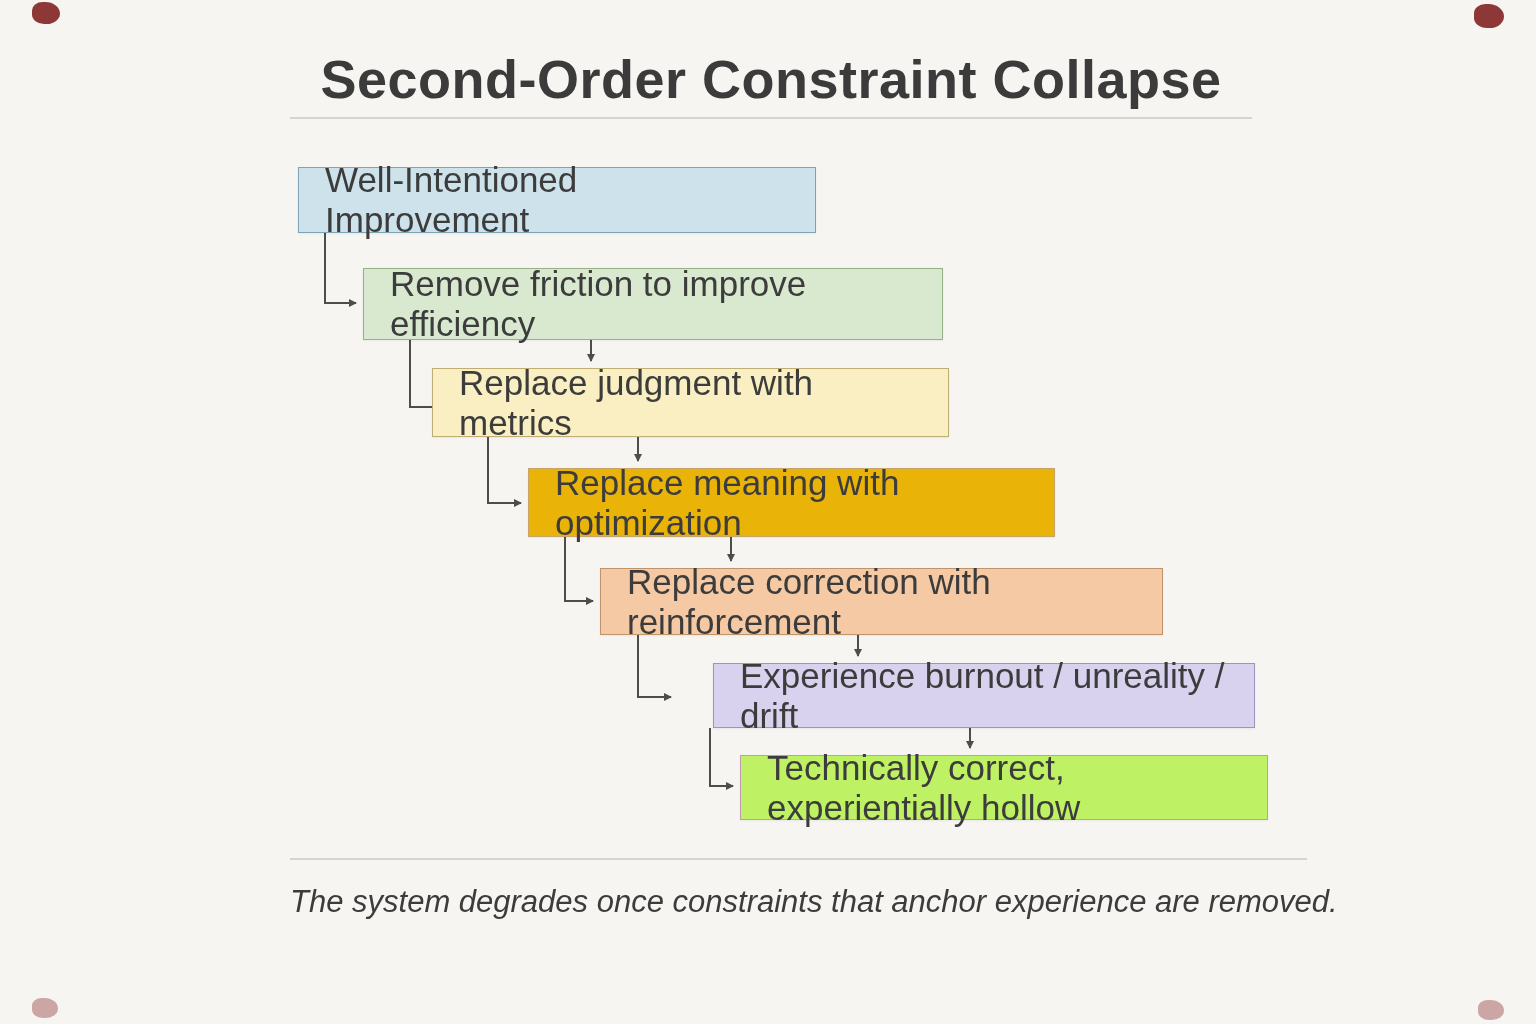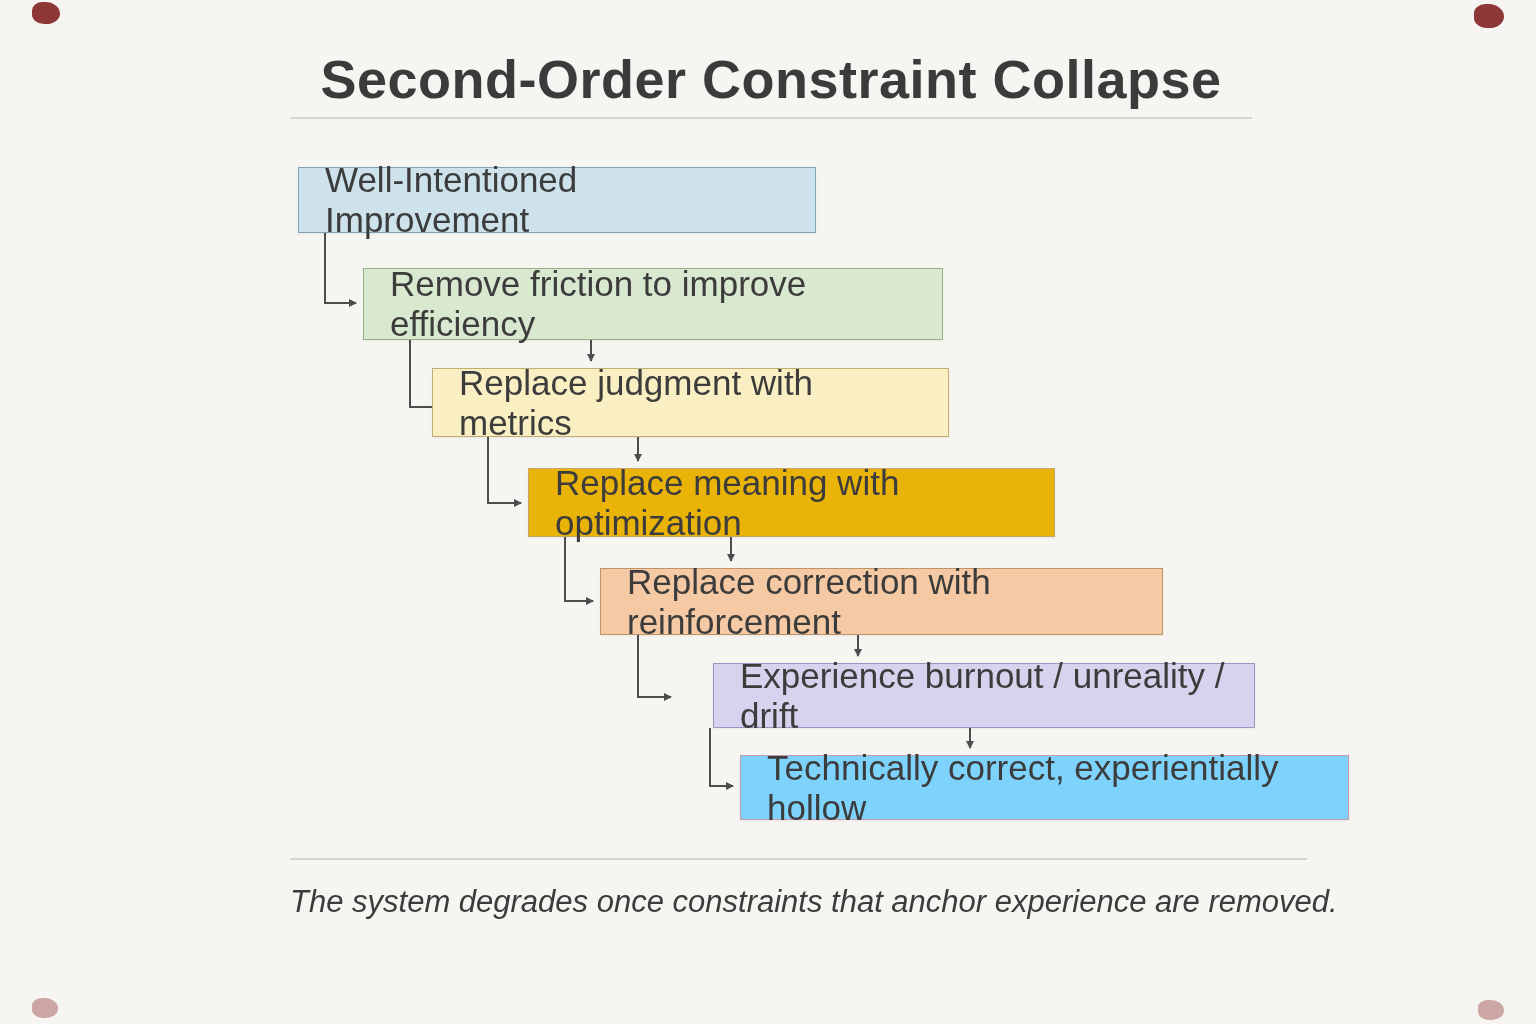--- a/index.html
+++ b/index.html
@@ -95,21 +95,21 @@
 </div>
 <div class="step-box" style="left: 528px; top: 468px; width: 527px; height: 69px; background: #eab308; border-color: rgb(199, 164, 103);">
   <span>Replace meaning with optimization</span>
 </div>
 <div class="step-box" style="left: 600px; top: 568px; width: 563px; height: 67px; background: rgb(245, 201, 163); border-color: rgb(191, 148, 104);">
   <span>Replace correction with reinforcement</span>
 </div>
 <div class="step-box" style="left: 678px; top: 663px; width: 542px; height: 65px; background: rgb(216, 210, 238); border-color: rgb(156, 147, 194); margin-left: 35px;">
   <span>Experience burnout / unreality / drift</span>
 </div>
-<div class="step-box" style="left: 740px; top: 755px; width: 609px; height: 65px; background: #7dd3fc; border-color: rgb(196, 154, 178);">
+<div class="step-box" style="left: 740px; top: 755px; width: 528px; height: 65px; background: #bef264; border-color: rgb(196, 154, 178);">
   <span>Technically correct, experientially hollow</span>
 </div>
 
 <div class="rule rule-bottom"></div>
 <div class="caption">The system degrades once constraints that anchor experience are removed.</div>
 
 <div class="corner-mark" style="left:32px; top:2px; width:28px; height:22px;"></div>
 <div class="corner-mark" style="left:1474px; top:4px; width:30px; height:24px;"></div>
 <div class="corner-mark faint" style="left:32px; top:998px; width:26px; height:20px;"></div>
 <div class="corner-mark faint" style="left:1478px; top:1000px; width:26px; height:20px;"></div>

